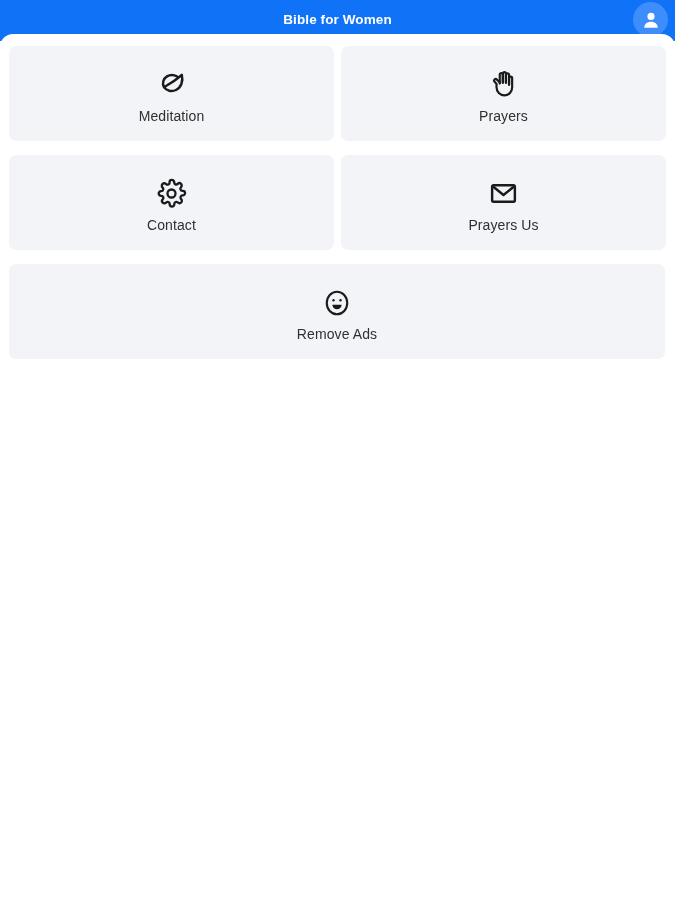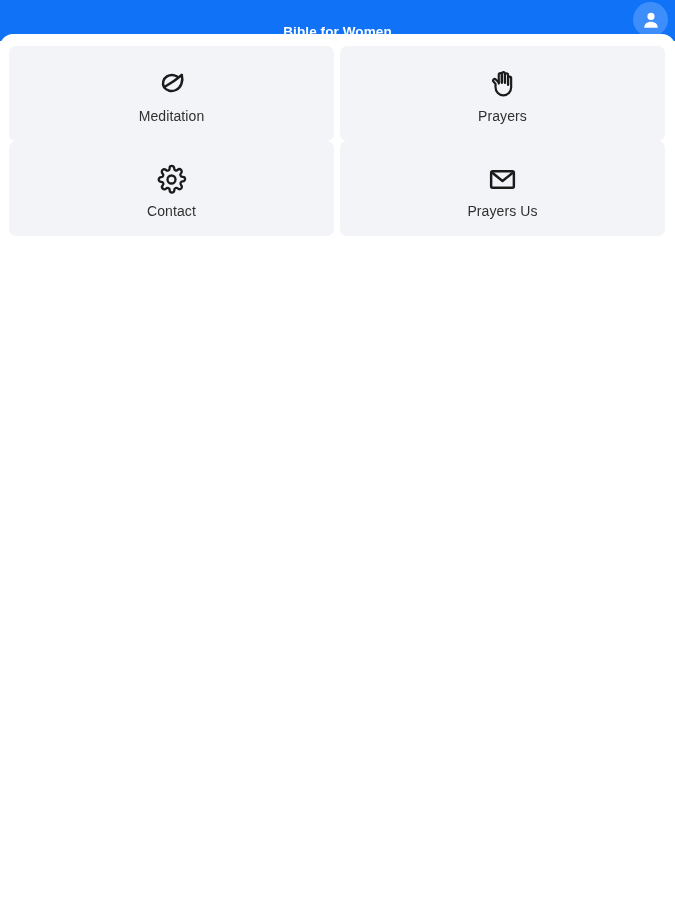--- a/index.html
+++ b/index.html
@@ -20,21 +20,21 @@
   
   .header {
     position: absolute;
     top: 0; left: 0;
     width: 675px;
     height: 41px;
     background: #0f72f7;
   }
   .header-title {
     position: absolute;
-    top: 12px; left: 0;
+    top: 0; left: 0;
     width: 675px;
     height: 39px;
     line-height: 39px;
     text-align: center;
     color: #ffffff;
     font-size: 13.5px;
     font-weight: bold;
     letter-spacing: 0.1px;
   }
   .avatar {
@@ -63,21 +63,22 @@
   }
 
   
   .grid {
     position: absolute;
     top: 12px;
     left: 9px;
     width: 657px;
     display: flex;
     flex-wrap: wrap;
-    gap: 0 6px;
+    gap: 14px 6px;
+    justify-content: space-between;
   }
   .card {
     background: #f2f4f8;
     border-radius: 7px;
     width: 325px;
     height: 95px;
     display: flex;
     flex-direction: column;
     align-items: center;
     justify-content: center;
@@ -155,16 +156,27 @@
       <div class="card">
         <div class="card-icon">
           <svg width="31" height="31" viewBox="0 0 24 24" fill="none" stroke="#1b1b1b" stroke-width="1.9" stroke-linecap="round" stroke-linejoin="round">
             <rect x="3.2" y="5.6" width="17.6" height="12.8" rx="1.1"></rect>
             <path d="M4.6 7.2 12 13.2l7.4-6"></path>
           </svg>
         </div>
         <div class="card-label">Prayers Us</div>
       </div>
 
+      <div class="card wide">
+        <div class="card-icon">
+          <svg width="30" height="30" viewBox="0 0 24 24" fill="none" stroke="#1b1b1b" stroke-width="1.7" stroke-linecap="round" stroke-linejoin="round">
+            <ellipse cx="12" cy="12" rx="8.2" ry="9"></ellipse>
+            <circle cx="9.2" cy="9.8" r="0.95" fill="#1b1b1b" stroke="none"></circle>
+            <circle cx="14.8" cy="9.8" r="0.95" fill="#1b1b1b" stroke="none"></circle>
+            <path d="M8.3 13.4h7.4a3.7 3.7 0 0 1-7.4 0z" fill="#1b1b1b" stroke="none"></path>
+          </svg>
+        </div>
+        <div class="card-label">Remove Ads</div>
+      </div>
 
     </div>
   </div>
 </div>
 
 </body></html>

